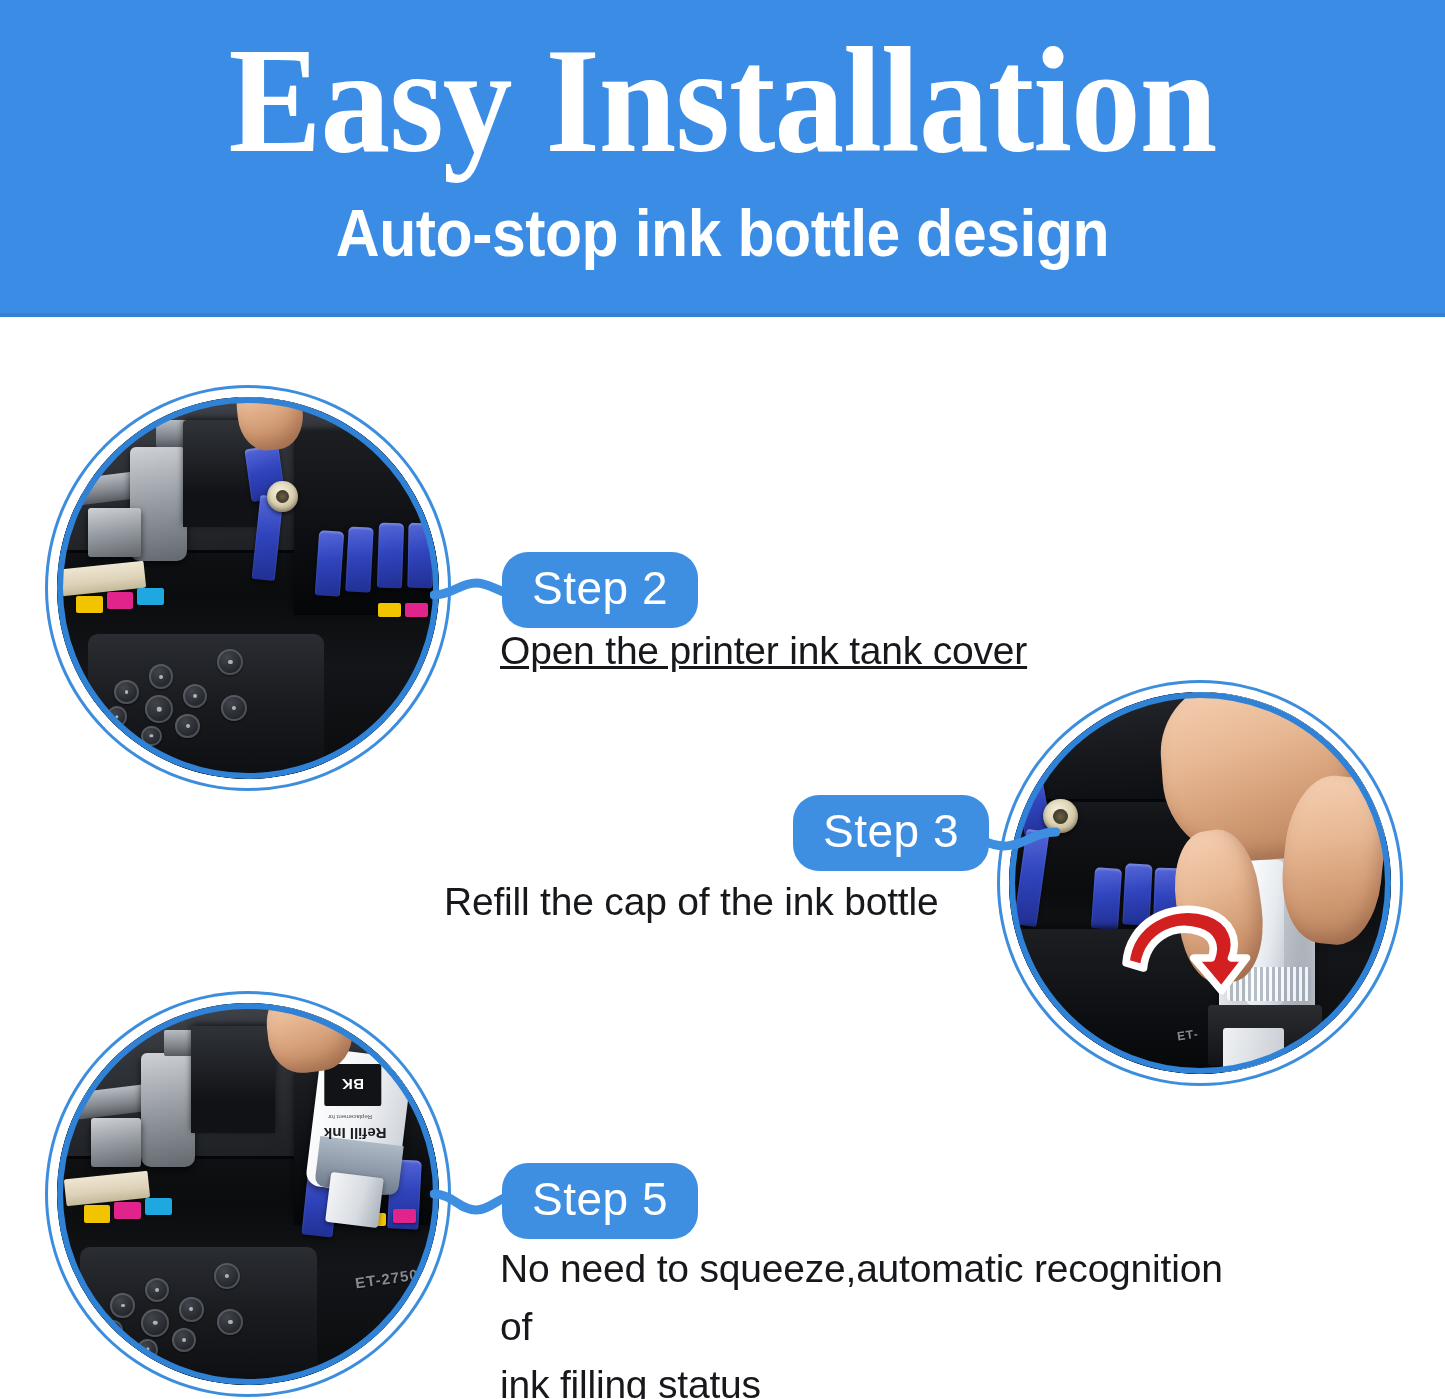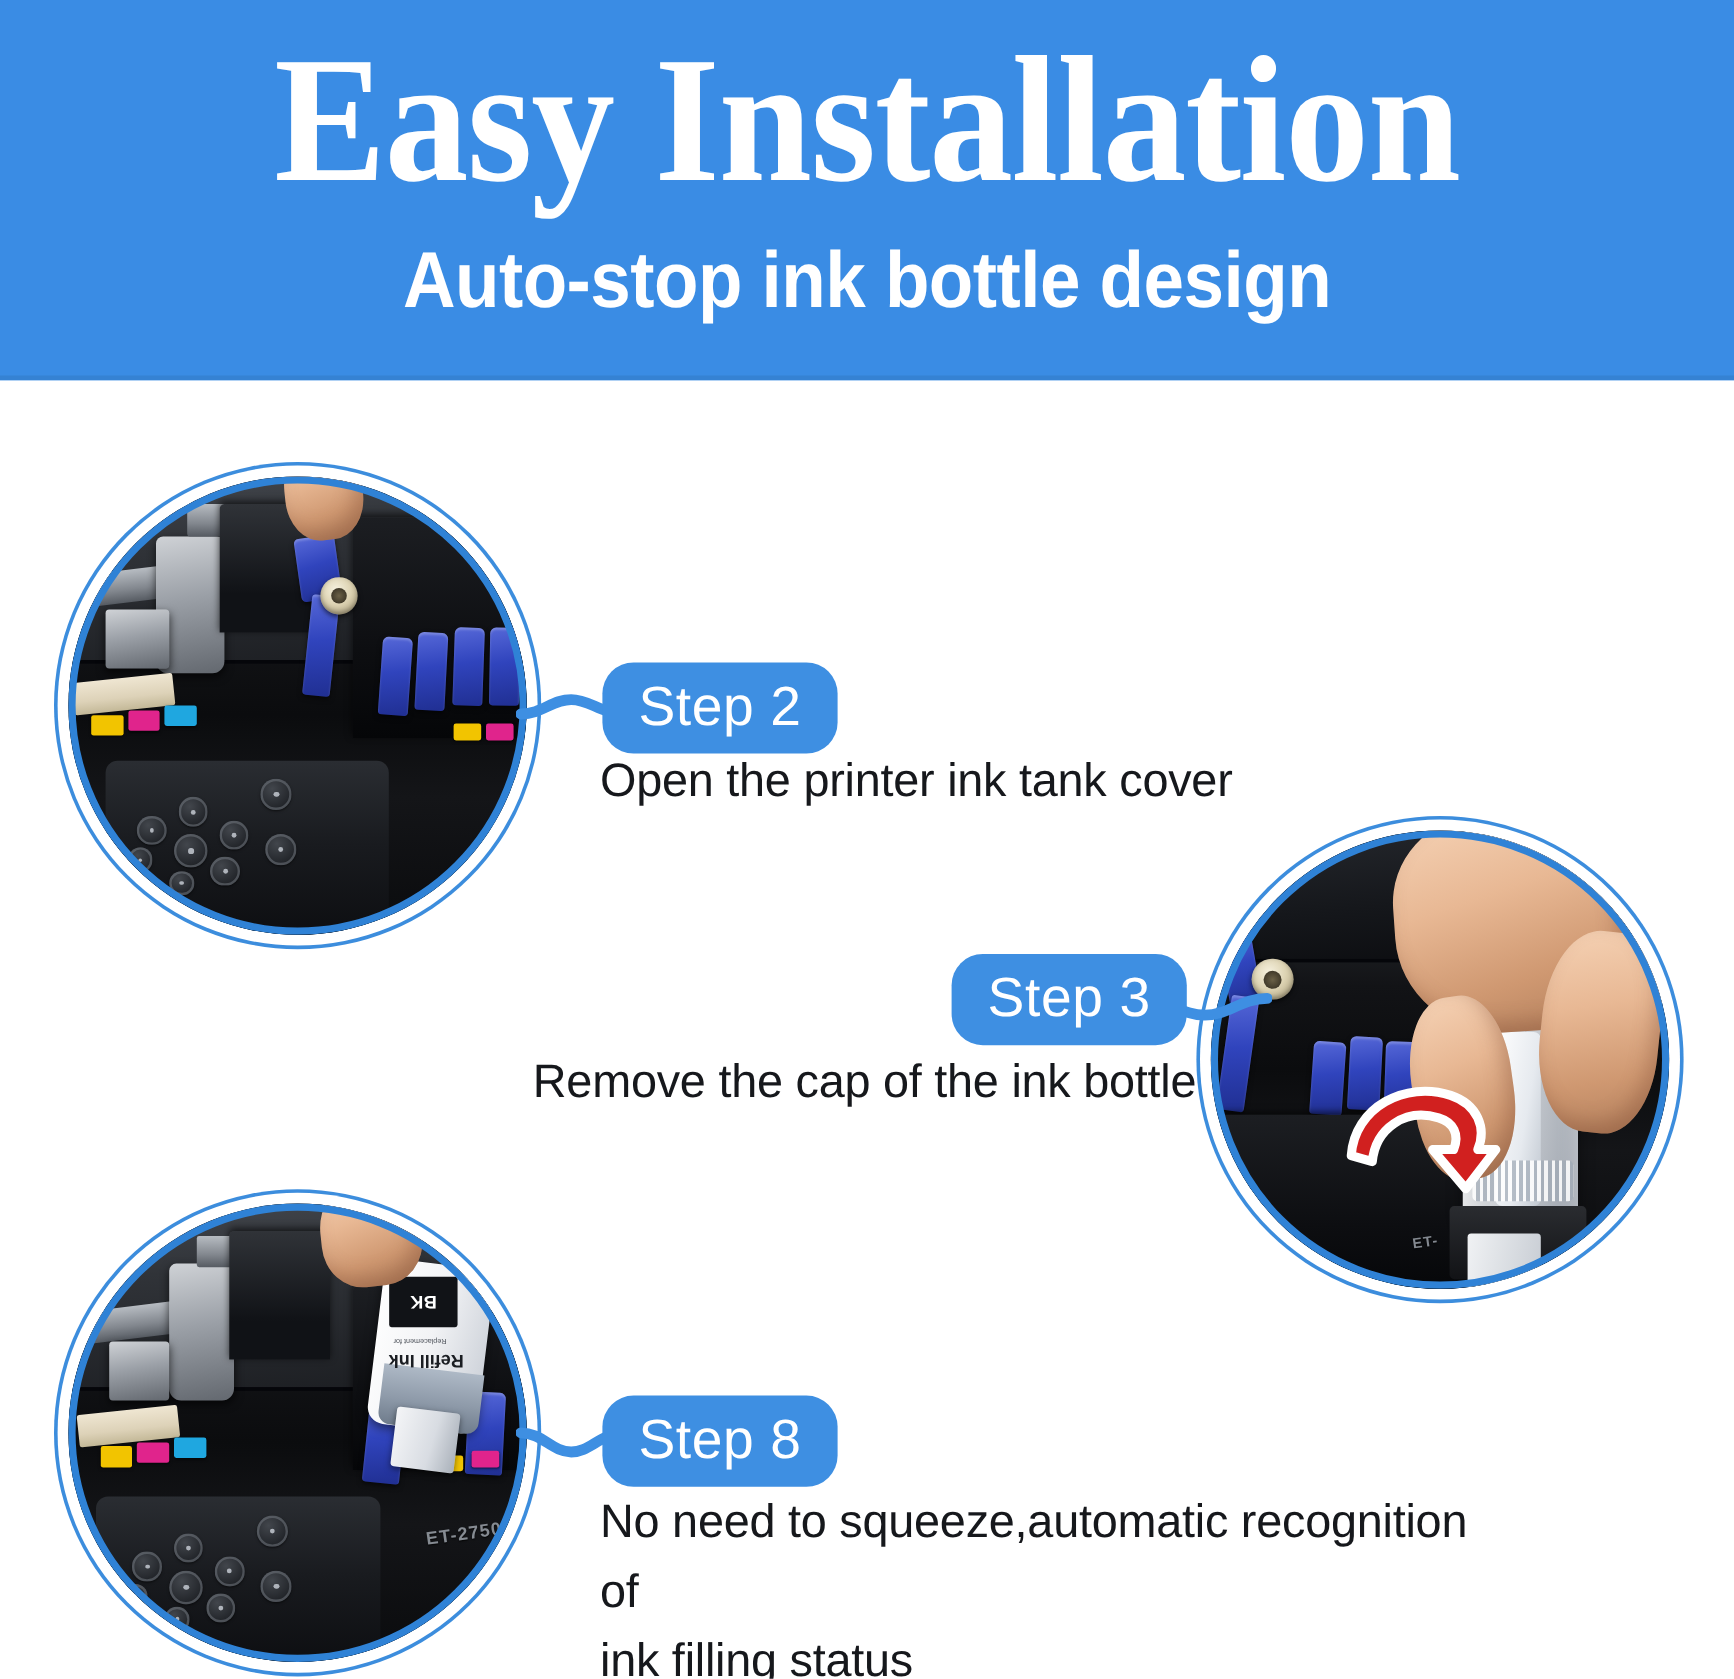--- a/index.html
+++ b/index.html
@@ -331,21 +331,21 @@
     <div class="pr-model" style="left:84%; top:68%; font-size:13px;"></div>
   </div>
   <div class="photo-ring"></div>
 </div>
 
 <svg class="connector" style="left:430px; top:565px; width:120px; height:60px;" viewBox="0 0 120 60">
   <path d="M4,30 C22,30 30,18 46,18 C62,18 70,30 92,30" stroke="#3e8fe2" stroke-width="9" fill="none" stroke-linecap="round"></path>
 </svg>
 
 <div class="step-pill" style="left:502px; top:552px;">Step 2</div>
-<div class="step-caption" style="left:500px; top:622px; width:700px;">Open the printer ink tank cover</div>
+<div class="step-caption" style="left:500px; top:622px; width:700px;text-decoration:underline;">Open the printer ink tank cover</div>
 
 <div class="step-photo" style="left:1009px; top:692px; width:382px; height:382px;">
   <div class="photo-inner">
     <div class="pr-bg"></div>
     <div class="pr-lid" style="top:-6%; height:34%; background:linear-gradient(175deg,#2b2e34 0%,#15171b 60%,#0a0b0e 100%);"></div>
 
     <div style="position:absolute; left:56%; top:-4%; width:50%; height:42%;
                 background:linear-gradient(180deg,#c9ccce 0%,#aeb2b5 100%);"></div>
 
     <div class="pr-plug" style="left:3%; top:22%; width:7%; height:16%; transform:rotate(-10deg);"></div>
@@ -380,21 +380,21 @@
     </svg>
   </div>
   <div class="photo-ring"></div>
 </div>
 
 <svg class="connector" style="left:930px; top:800px; width:130px; height:70px;" viewBox="0 0 130 70">
   <path d="M18,32 C44,32 54,46 74,46 C94,46 104,32 126,32" stroke="#3e8fe2" stroke-width="9" fill="none" stroke-linecap="round"></path>
 </svg>
 
 <div class="step-pill" style="left:793px; top:795px;">Step 3</div>
-<div class="step-caption" style="left:444px; top:873px; width:700px;">Remove the cap of the ink bottle</div>
+<div class="step-caption" style="left:444px; top:873px; width:700px;">Refill the cap of the ink bottle</div>
 
 <div class="step-photo" style="left:57px; top:1003px; width:382px; height:382px;">
   <div class="photo-inner">
     <div class="pr-bg"></div>
     <div class="pr-lid" style="top:-4%; height:44%;"></div>
 
     <div class="pr-grey-bar" style="left:2%; top:22%; width:30%; height:7%; transform:rotate(-7deg); border-radius:20px;"></div>
     <div class="pr-carriage" style="left:22%; top:13%; width:14%; height:30%;"></div>
     <div class="pr-carriage" style="left:9%; top:30%; width:13%; height:13%; border-radius:3px;"></div>
     <div class="pr-grey-bar" style="left:28%; top:7%; width:9%; height:7%; border-radius:2px;"></div>
@@ -438,15 +438,15 @@
 
     <div class="pr-model" style="left:78%; top:70%; font-size:15px;">ET-2750</div>
   </div>
   <div class="photo-ring"></div>
 </div>
 
 <svg class="connector" style="left:430px; top:1168px; width:120px; height:70px;" viewBox="0 0 120 70">
   <path d="M4,26 C22,26 30,42 46,42 C62,42 70,26 92,26" stroke="#3e8fe2" stroke-width="9" fill="none" stroke-linecap="round"></path>
 </svg>
 
-<div class="step-pill" style="left:502px; top:1163px;">Step 8</div>
+<div class="step-pill" style="left:502px; top:1163px;">Step 5</div>
 <div class="step-caption" style="left:500px; top:1240px; width:760px;">No need to squeeze,automatic recognition of
 ink filling status</div>
 
 </body></html>

